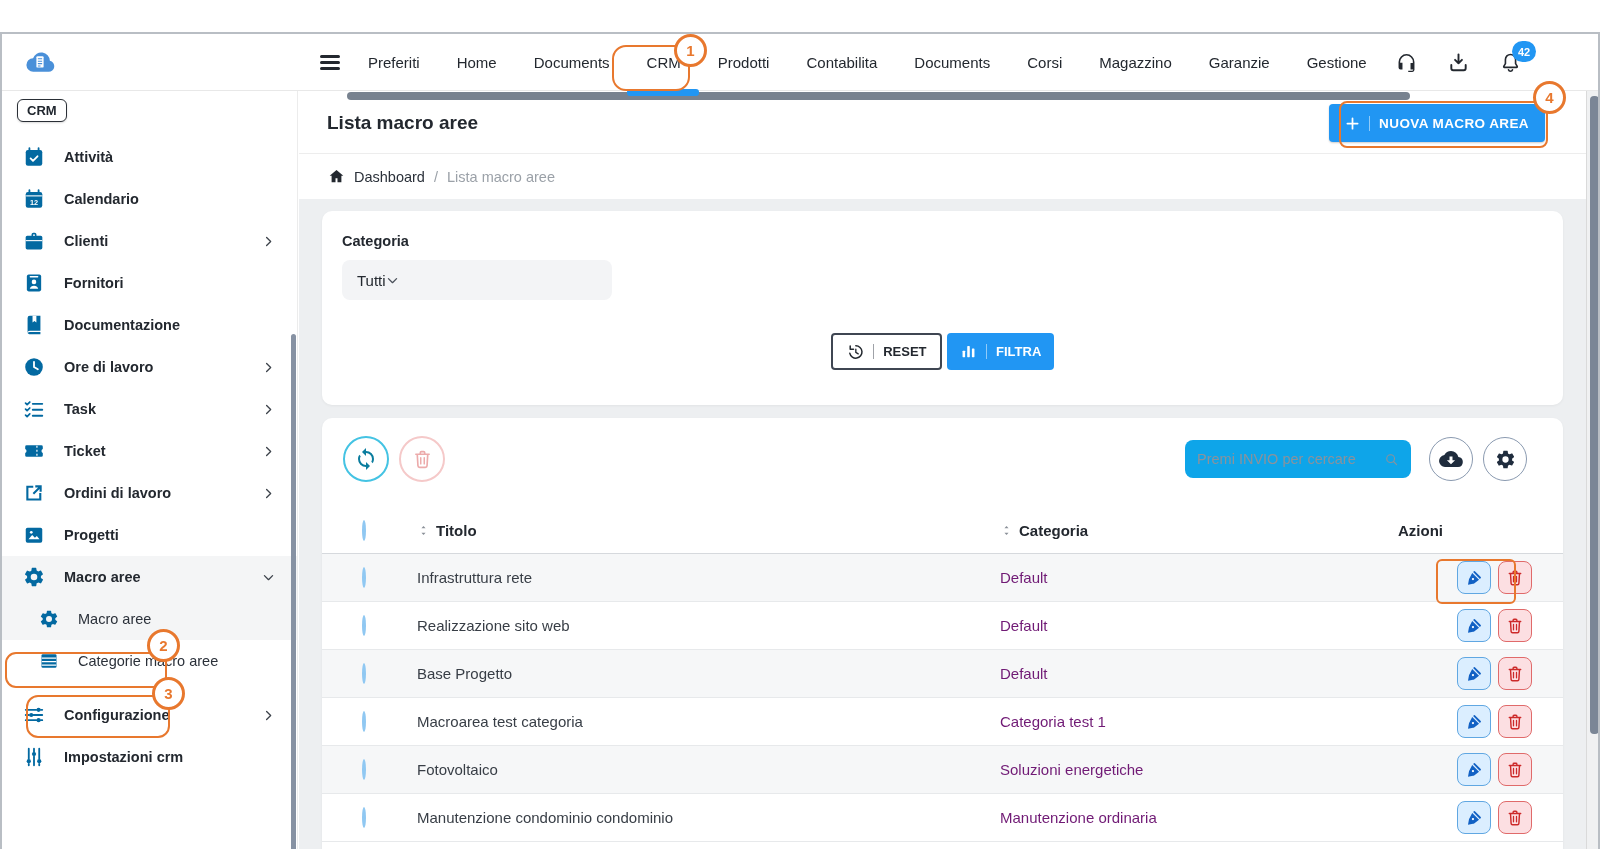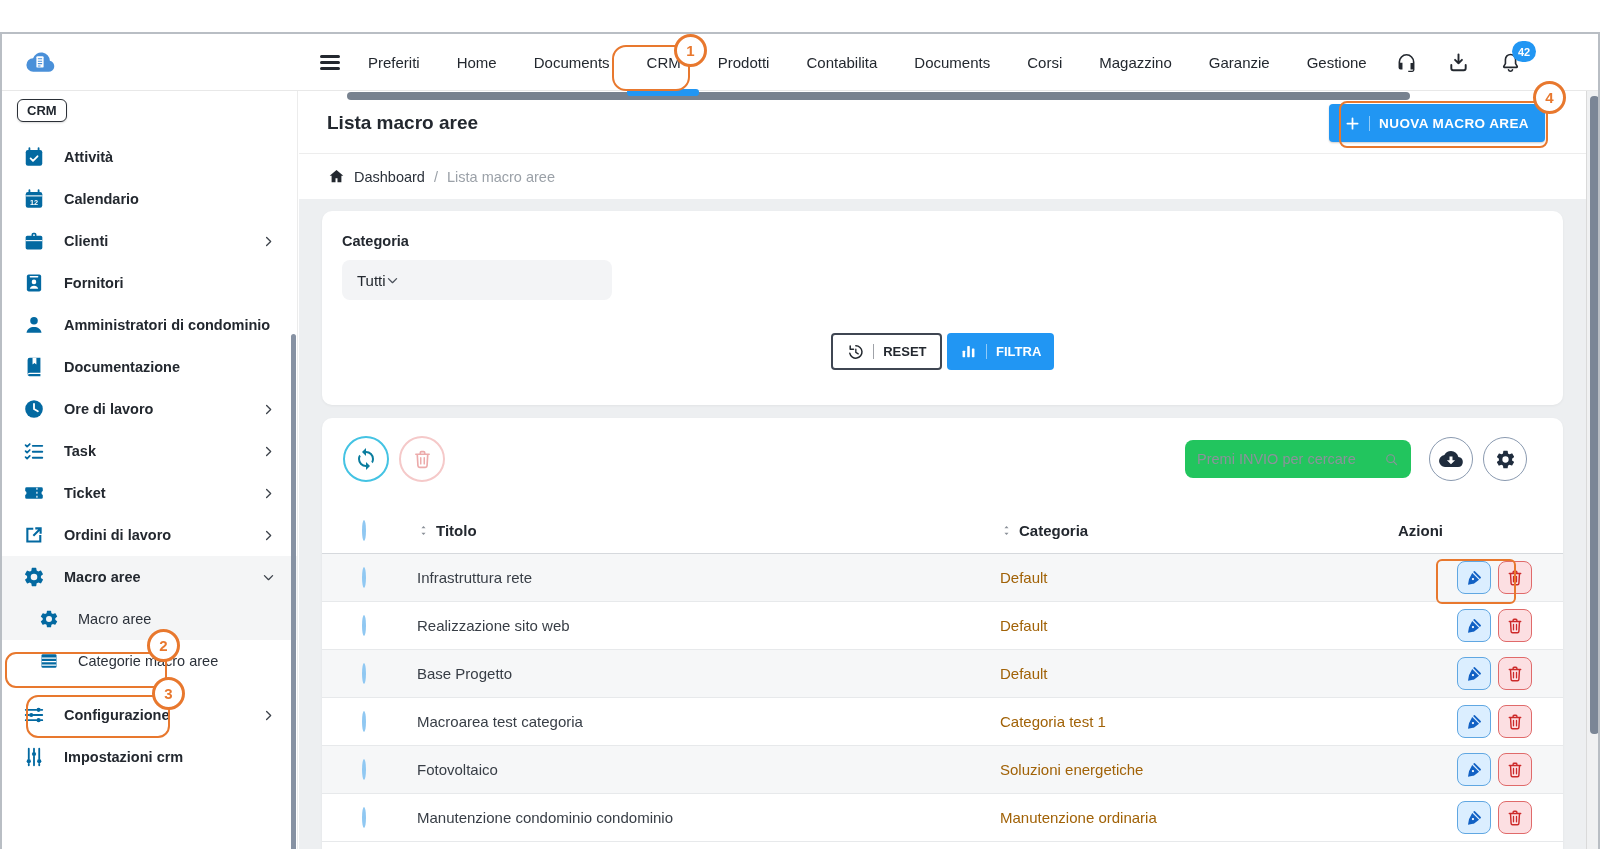--- a/index.html
+++ b/index.html
@@ -63,40 +63,40 @@
   .btn-filtra .fic{width:17px;height:17px;color:#fff;}
 
   .table-card{margin-top:13px;height:470px;padding-top:18px;overflow:hidden;}
   .t-toolbar{display:flex;align-items:center;padding:0 36px 0 21px;}
   .circ{border-radius:50%;background:#fff;display:flex;align-items:center;justify-content:center;cursor:pointer;}
   .btn-refresh{width:46px;height:46px;border:2px solid #44c3e3;}
   .btn-refresh .i{width:24px;height:24px;color:#0b7d9e;}
   .btn-trash-all{width:46px;height:46px;border:2px solid #f5c9c9;margin-left:10px;}
   .btn-trash-all .i{width:21px;height:21px;color:#ecabab;}
   .t-spacer{flex:1;}
-  .search-box{width:226px;height:38px;background:#22c55e;border-radius:8px;display:flex;align-items:center;padding:0 12px;margin-right:18px;}
+  .search-box{width:226px;height:38px;background:#0ea5e9;border-radius:8px;display:flex;align-items:center;padding:0 12px;margin-right:18px;}
   .search-box input{flex:1;border:none;outline:none;background:transparent;font-family:inherit;font-size:14.5px;color:#444;}
   .search-box input::placeholder{color:#8c929b;}
   .search-box .si{width:17px;height:17px;color:#8c929b;}
   .btn-export{width:44px;height:44px;border:1.6px solid #8a9ab0;}
   .btn-export .i{width:24px;height:24px;color:#1f2c3d;}
   .btn-cols{width:44px;height:44px;border:1.6px solid #8a9ab0;margin-left:10px;}
   .btn-cols .i{width:21px;height:21px;color:#1f2c3d;}
 
   .t-head{margin-top:26px;display:grid;grid-template-columns:58px 588px 398px 1fr;align-items:center;height:46px;padding:0 20px;border-bottom:1.5px solid #d6d9dd;}
   .t-row{display:grid;grid-template-columns:58px 588px 398px 1fr;align-items:center;height:48px;padding:0 20px;border-bottom:1px solid #e7e9eb;}
   .t-row.stripe{background:#f6f7f8;}
   .row-check{width:26px;height:26px;border:2px solid #90c8f2;border-radius:50%;background:#fff;margin-left:20px;cursor:pointer;}
   .hcell{display:flex;align-items:center;gap:6px;font-size:15px;font-weight:700;color:#23282f;cursor:pointer;}
   .hcell.c2{padding-left:17px;}
   .hcell.c3{padding-left:12px;}
   .hcell.c4{padding-left:12px;cursor:default;}
   .sort{width:13px;height:13px;color:#8a9098;}
   .cell-titolo{padding-left:17px;font-size:15px;color:#383e46;}
-  .cell-categoria{padding-left:12px;font-size:15px;color:#a16207;}
+  .cell-categoria{padding-left:12px;font-size:15px;color:#701a75;}
   .cell-actions{display:flex;justify-content:flex-end;gap:7px;padding-right:11px;}
   .act-btn{width:34px;height:33px;border-radius:8px;display:flex;align-items:center;justify-content:center;cursor:pointer;}
   .act-edit{background:#dbeeff;border:1px solid #60a7e2;}
   .act-edit .i{width:18px;height:18px;color:#1261c4;}
   .act-del{background:#fcdfe2;border:1px solid #e06a6a;}
   .act-del .i{width:18px;height:18px;color:#cd2a2a;}
   .t-foot-strip{margin:22px 14px 0 14px;height:8px;background:#f2f3f4;border-radius:4px;}
 
   
   .v-track{position:absolute;left:1584px;top:57px;width:16px;height:792px;background:#f0f1f2;border-left:1px solid #dadada;z-index:9;}
@@ -212,30 +212,20 @@
               <rect x="4.2" y="2.8" width="15.6" height="18.4" rx="2"></rect>
               <path d="M8 5.2h8" stroke="#fff" stroke-width="1.5" stroke-linecap="round"></path>
               <circle cx="12" cy="10.8" r="2.5" fill="#fff"></circle>
               <path d="M7.4 18.4c.5-2.3 2.4-3.5 4.6-3.5s4.1 1.2 4.6 3.5z" fill="#fff"></path>
             </svg>
           </span>
           <span class="lbl">Fornitori</span>
 
         </div>
         <div class="side-item">
-          <span class="ic" data-icon="person-icon">
-            <svg viewBox="0 0 24 24" fill="currentColor" xmlns="http://www.w3.org/2000/svg">
-              <circle cx="12" cy="7.4" r="4.1"></circle>
-              <path d="M3.8 20.4c.7-4.1 4.1-6.3 8.2-6.3s7.5 2.2 8.2 6.3z"></path>
-            </svg>
-          </span>
-          <span class="lbl">Amministratori di condominio</span>
-
-        </div>
-        <div class="side-item">
           <span class="ic" data-icon="book-icon">
             <svg viewBox="0 0 24 24" fill="currentColor" xmlns="http://www.w3.org/2000/svg">
               <path d="M5 4.4a2.4 2.4 0 0 1 2.4-2.4H19v16.4H7.4A2.4 2.4 0 0 0 5 20.8z"></path>
               <path d="M5 20.8A2.4 2.4 0 0 0 7.4 22H19v-2.4H7.4c-.9 0-1.7.3-2.4 1.2z"></path>
               <path d="M14.6 2v7.2l-2.1-1.7-2.1 1.7V2z" fill="#fff"></path>
             </svg>
           </span>
           <span class="lbl">Documentazione</span>
 
         </div>
@@ -287,20 +277,31 @@
               <path d="M3.6 4h7.6v2.3H5.9v11.8h11.8V12h2.3v8.3H3.6z"></path>
               <path d="M13.4 3.6h7v7h-2.3V7.5l-6 6-1.6-1.6 6-6h-3.1z"></path>
             </svg>
           </span>
           <span class="lbl">Ordini di lavoro</span>
           <span class="chev" data-icon="chevron-right-icon">
             <svg viewBox="0 0 24 24" fill="currentColor" xmlns="http://www.w3.org/2000/svg">
               <path d="m8.5 4.5 7.5 7.5-7.5 7.5" fill="none" stroke="currentColor" stroke-width="2.4" stroke-linecap="round" stroke-linejoin="round"></path>
             </svg>
           </span>
+        </div>
+        <div class="side-item">
+          <span class="ic" data-icon="projects-icon">
+            <svg viewBox="0 0 24 24" fill="currentColor" xmlns="http://www.w3.org/2000/svg">
+              <rect x="3" y="4" width="18" height="16.4" rx="2"></rect>
+              <path d="m6 16.6 4-4.6 3 3.1 2.1-2.1 2.9 3.6z" fill="#fff"></path>
+              <circle cx="9" cy="9" r="1.5" fill="#fff"></circle>
+            </svg>
+          </span>
+          <span class="lbl">Progetti</span>
+
         </div>
         <div class="side-item hl">
           <span class="ic" data-icon="gear-icon">
             <svg viewBox="0 0 24 24" fill="currentColor" xmlns="http://www.w3.org/2000/svg">
               <path d="M19.5 13c0-.3.1-.65.1-1s0-.7-.1-1l2.1-1.66a.5.5 0 0 0 .13-.64l-2-3.47a.5.5 0 0 0-.62-.22l-2.5 1a7.4 7.4 0 0 0-1.73-1l-.38-2.66A.5.5 0 0 0 14 2h-4a.5.5 0 0 0-.5.42l-.38 2.66c-.63.26-1.2.6-1.73 1l-2.5-1a.5.5 0 0 0-.61.22l-2 3.47a.5.5 0 0 0 .12.64L4.5 11c-.05.3-.08.65-.08 1s.03.7.08 1l-2.1 1.66a.5.5 0 0 0-.13.64l2 3.47c.14.24.43.33.62.22l2.5-1c.53.4 1.1.73 1.72 1l.38 2.65A.5.5 0 0 0 10 22h4a.5.5 0 0 0 .5-.42l.38-2.66a7.4 7.4 0 0 0 1.73-1l2.5 1c.24.1.48 0 .61-.22l2-3.47a.5.5 0 0 0-.12-.64zM12 15.6a3.6 3.6 0 1 1 0-7.2 3.6 3.6 0 0 1 0 7.2z"></path>
             </svg>
           </span>
           <span class="lbl">Macro aree</span>
           <span class="chev" data-icon="chevron-down-icon">
             <svg viewBox="0 0 24 24" fill="currentColor" xmlns="http://www.w3.org/2000/svg">

